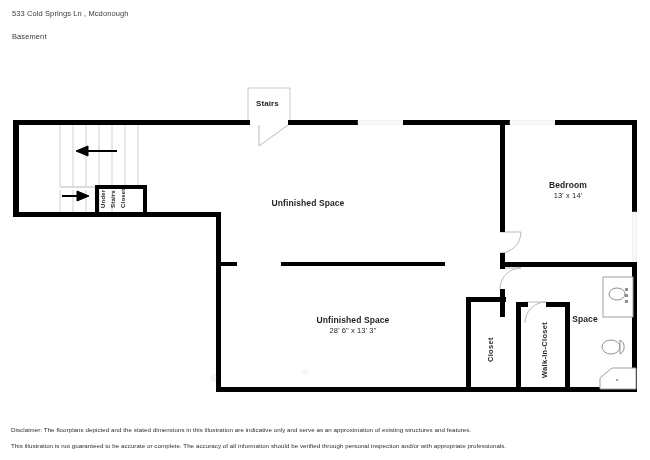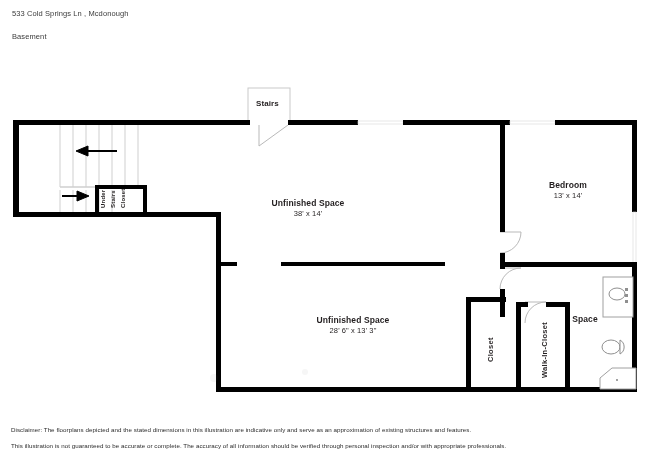--- a/index.html
+++ b/index.html
@@ -239,21 +239,20 @@
       <circle cx="214" cy="378" r="4"></circle>
       <circle cx="305" cy="372" r="3"></circle>
     </g>
   </svg>
 </div>
 
 <div class="patio-lbl" style="left:256px; top:99px;">Stairs</div>
 
 <div class="lbl" style="left:213px; top:198px; width:190px;">
   <div class="name">Unfinished Space</div>
-  <div class="dim">38' x 14'</div>
 </div>
 
 <div class="lbl" style="left:258px; top:315px; width:190px;">
   <div class="name">Unfinished Space</div>
   <div class="dim">28' 6" x 13' 3"</div>
 </div>
 
 <div class="lbl" style="left:473px; top:180px; width:190px;">
   <div class="name">Bedroom</div>
   <div class="dim">13' x 14'</div>

